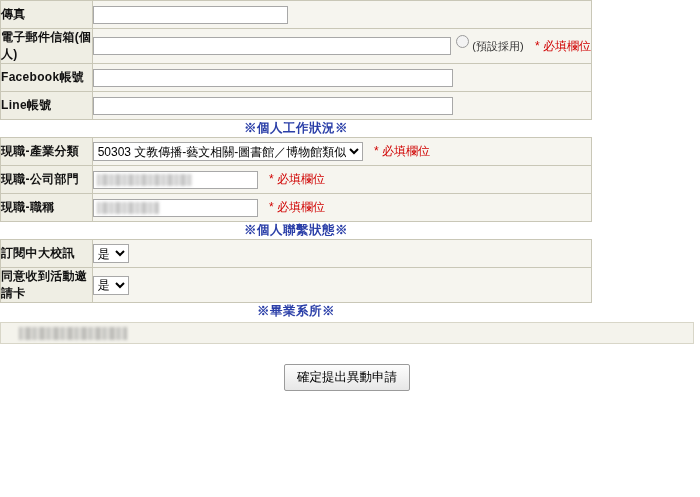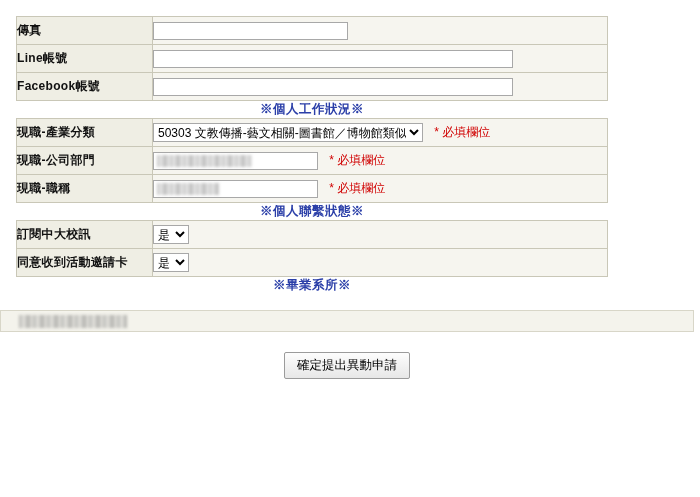--- a/index.html
+++ b/index.html
@@ -14,21 +14,21 @@
     font-size: 12px;
     color: #000000;
     overflow: hidden;
   }
   .form-wrap {
     width: 700px;
   }
   table.form {
     border-collapse: collapse;
     width: 592px;
-    margin: 16px;
+    margin: 0;
   }
   table.form td {
     padding: 0;
     vertical-align: middle;
   }
   tr.field-row {
     height: 28px;
   }
   td.label-cell {
     width: 135px;
@@ -173,30 +173,39 @@
   <table class="form">
     <tbody>
         <tr class="field-row">
       <td class="label-cell">傳真</td>
       <td class="input-cell">
         <input class="txt w195" type="text" value="" style="">
       </td>
     </tr>
 
 
+    <tr class="field-row">
+      <td class="label-cell">電子郵件信箱(個人)</td>
+      <td class="input-cell">
+        <input class="txt w358" type="text" value="" style="">
+        <span class="radio-dot"></span>
+        <span class="note">(預設採用)</span>
+        <span class="req">* 必填欄位</span>
+      </td>
+    </tr>
+
+    <tr class="field-row">
+      <td class="label-cell">Facebook帳號</td>
+      <td class="input-cell">
+        <input class="txt w360" type="text" value="" style="">
+      </td>
+    </tr>
 
     <tr class="field-row">
       <td class="label-cell">Line帳號</td>
-      <td class="input-cell">
-        <input class="txt w360" type="text" value="" style="">
-      </td>
-    </tr>
-
-    <tr class="field-row">
-      <td class="label-cell">Facebook帳號</td>
       <td class="input-cell">
         <input class="txt w360" type="text" value="" style="">
       </td>
     </tr>
 
 
     <tr class="section-row">
       <td colspan="2">
         <span class="section-title">※個人工作狀況※</span>
       </td>

